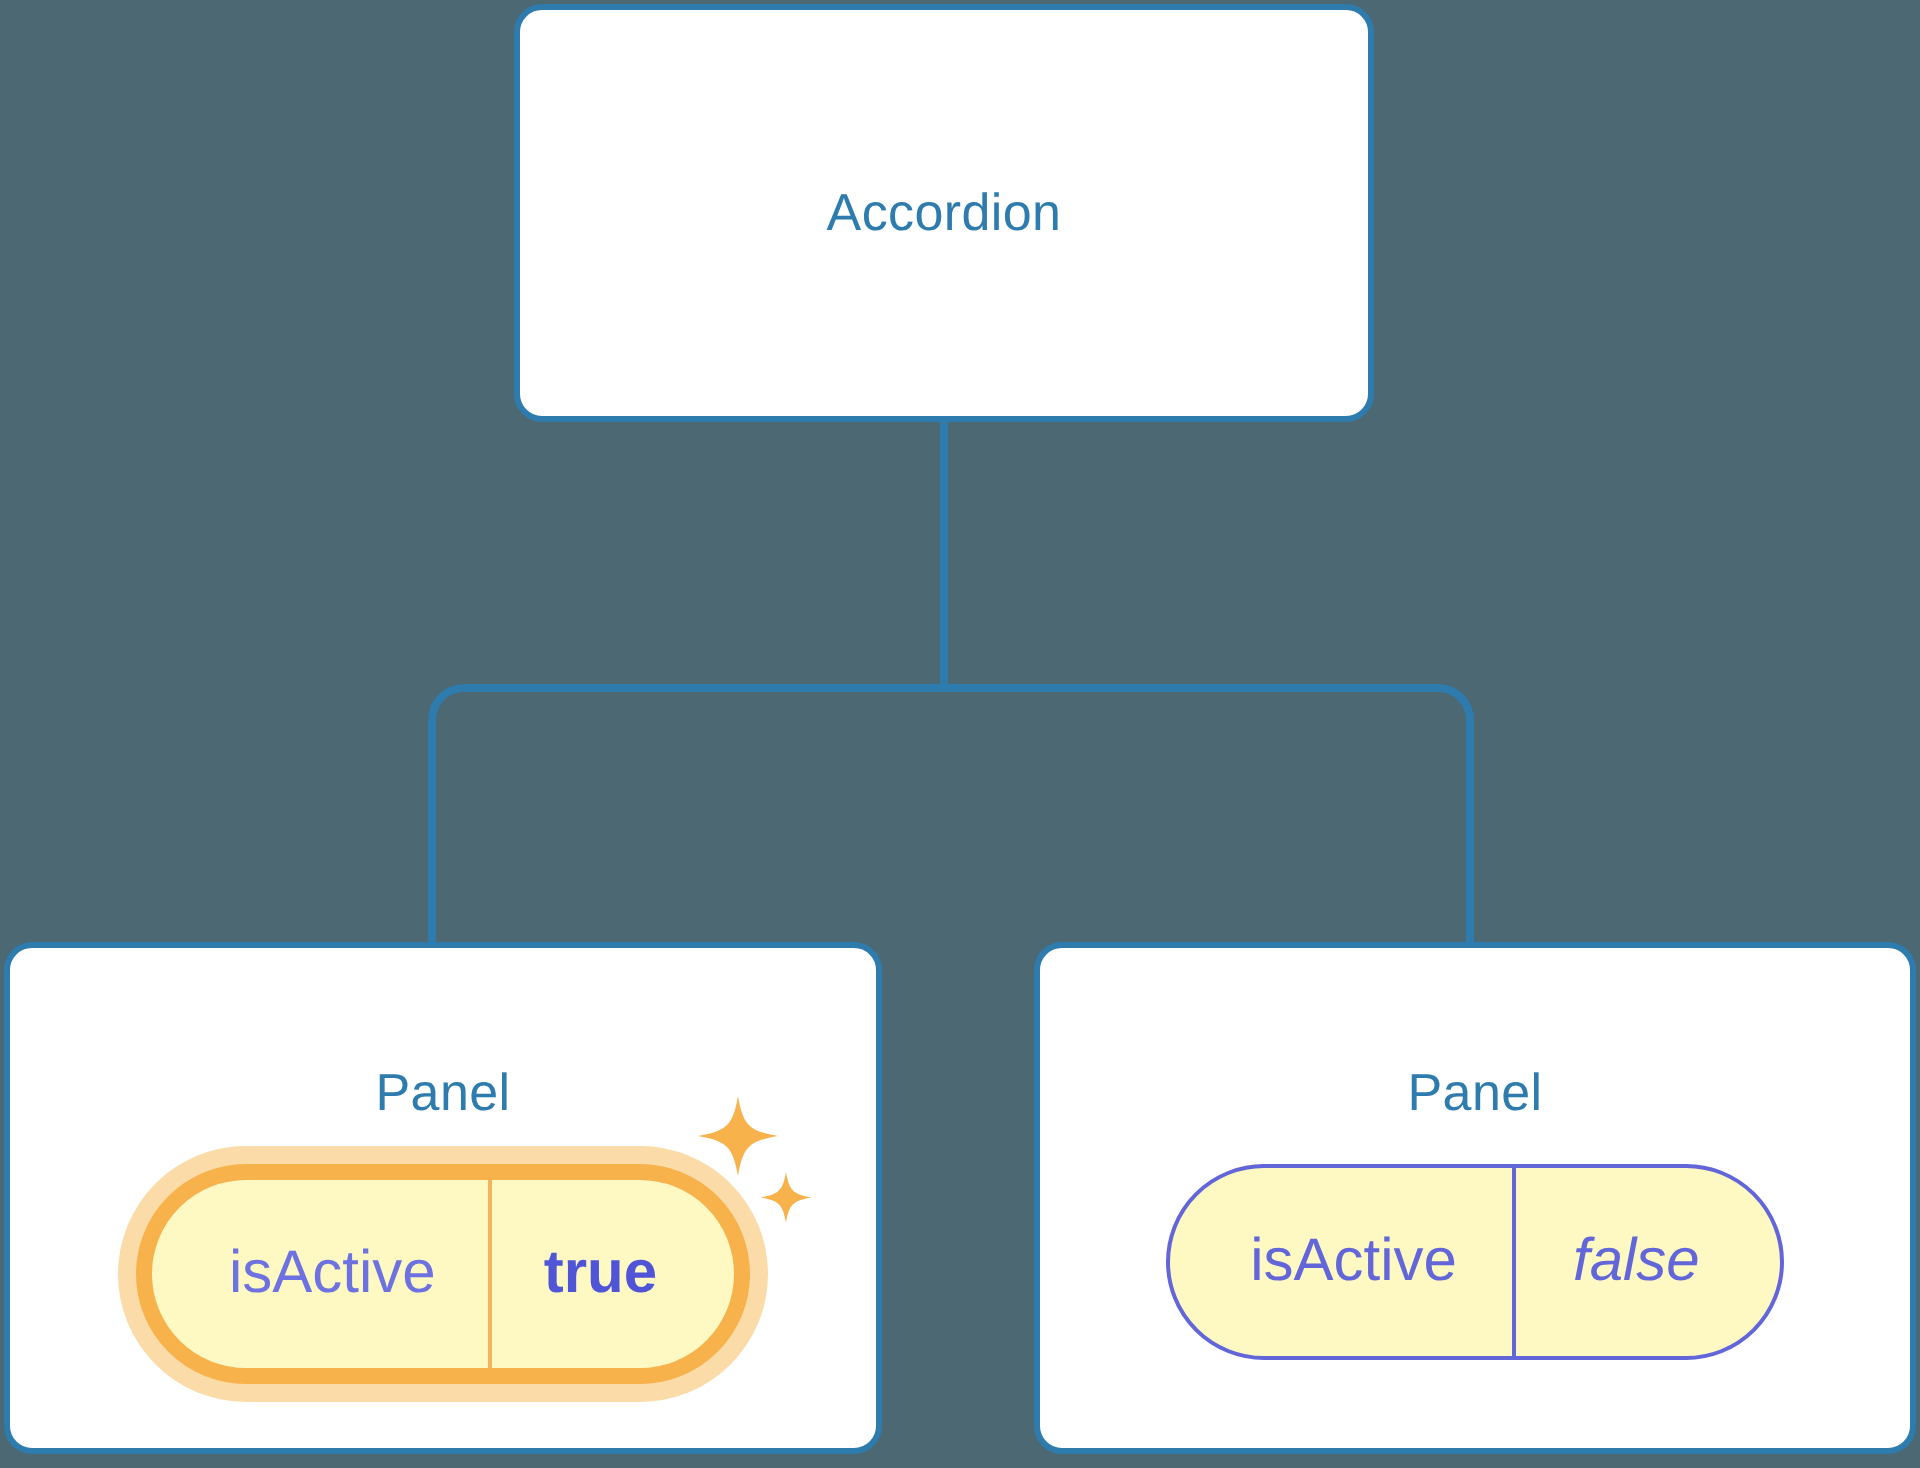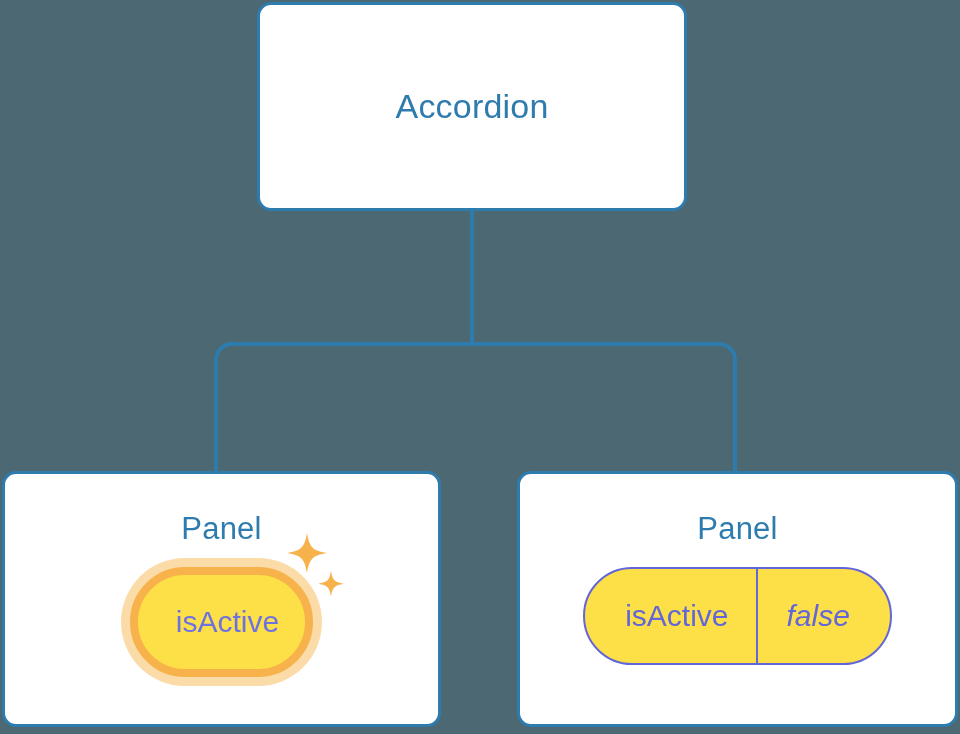--- a/index.html
+++ b/index.html
@@ -47,52 +47,52 @@
   .node-root {
     left: 257px;
     top: 2px;
     width: 430px;
     height: 209px;
     justify-content: center;
   }
 
   .node-title {
     color: #2e7bad;
-    font-size: 34px;
+    font-size: 26px;
     line-height: 1.1;
     letter-spacing: .2px;
     white-space: nowrap;
   }
 
   .node-leaf {
     top: 471px;
     height: 256px;
     padding-top: 38px;
   }
 
   .node-leaf.leaf-left  { left: 2px;   width: 439px; }
   .node-leaf.leaf-right { left: 517px; width: 441px; }
 
-  .node-leaf .node-title { font-size: 31px; }
+  .node-leaf .node-title { font-size: 26px; margin-top: 20px; }
 
   
   .pill-wrap {
     position: relative;
     margin-top: 21px;
     display: flex;
     align-items: center;
     justify-content: center;
   }
 
   .pill {
     box-sizing: border-box;
     display: flex;
     align-items: stretch;
     border-radius: 999px;
-    background: #fde047;
+    background: #fef9c3;
   }
 
   
   .pill-plain {
     border: 2px solid #6366d8;
     height: 98px;
   }
 
   
   .pill-glow {
@@ -161,20 +161,21 @@
   <div class="node node-root">
     <div class="node-title">Accordion</div>
   </div>
 
   <div class="node node-leaf leaf-left">
     <div class="node-title">Panel</div>
 
     <div class="pill-wrap">
       <div class="pill pill-glow">
         <div class="pill-cell pill-key">isActive</div>
+        <div class="pill-cell pill-val">true</div>
       </div>
 
       <svg class="sparkles" viewBox="0 0 64 76" width="64" height="76" fill="none">
         <path d="M24 2 C26.5 16.5 29.5 19.5 44 22 C29.5 24.5 26.5 27.5 24 42 C21.5 27.5 18.5 24.5 4 22 C18.5 19.5 21.5 16.5 24 2 Z" fill="#f7b24c"></path>
         <path d="M48 40 C49.6 49.2 51.5 51.1 60.7 52.7 C51.5 54.3 49.6 56.2 48 65.4 C46.4 56.2 44.5 54.3 35.3 52.7 C44.5 51.1 46.4 49.2 48 40 Z" fill="#f7b24c"></path>
       </svg>
     </div>
   </div>
 
   <div class="node node-leaf leaf-right">

